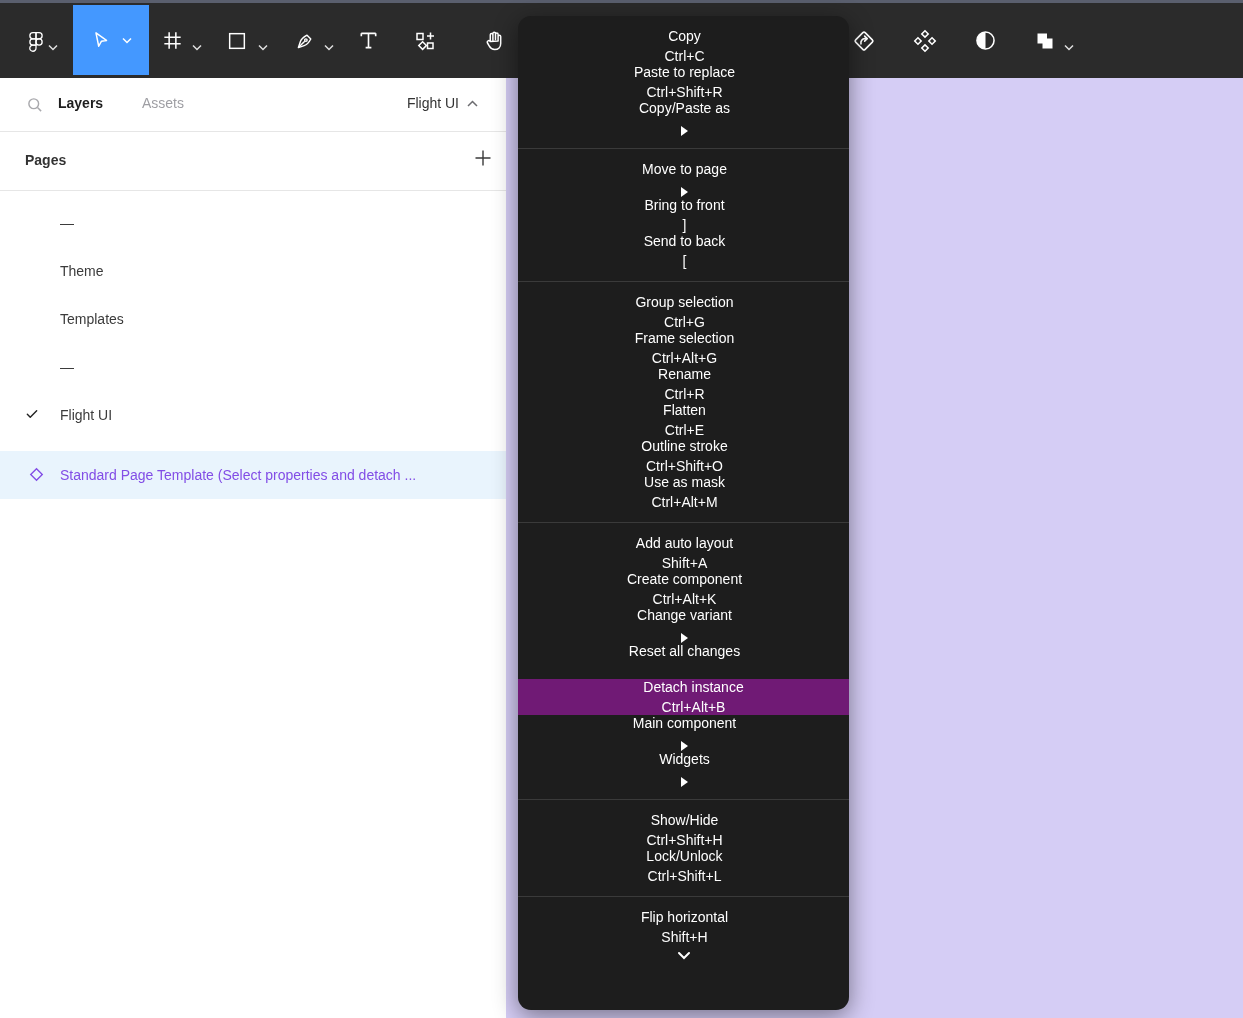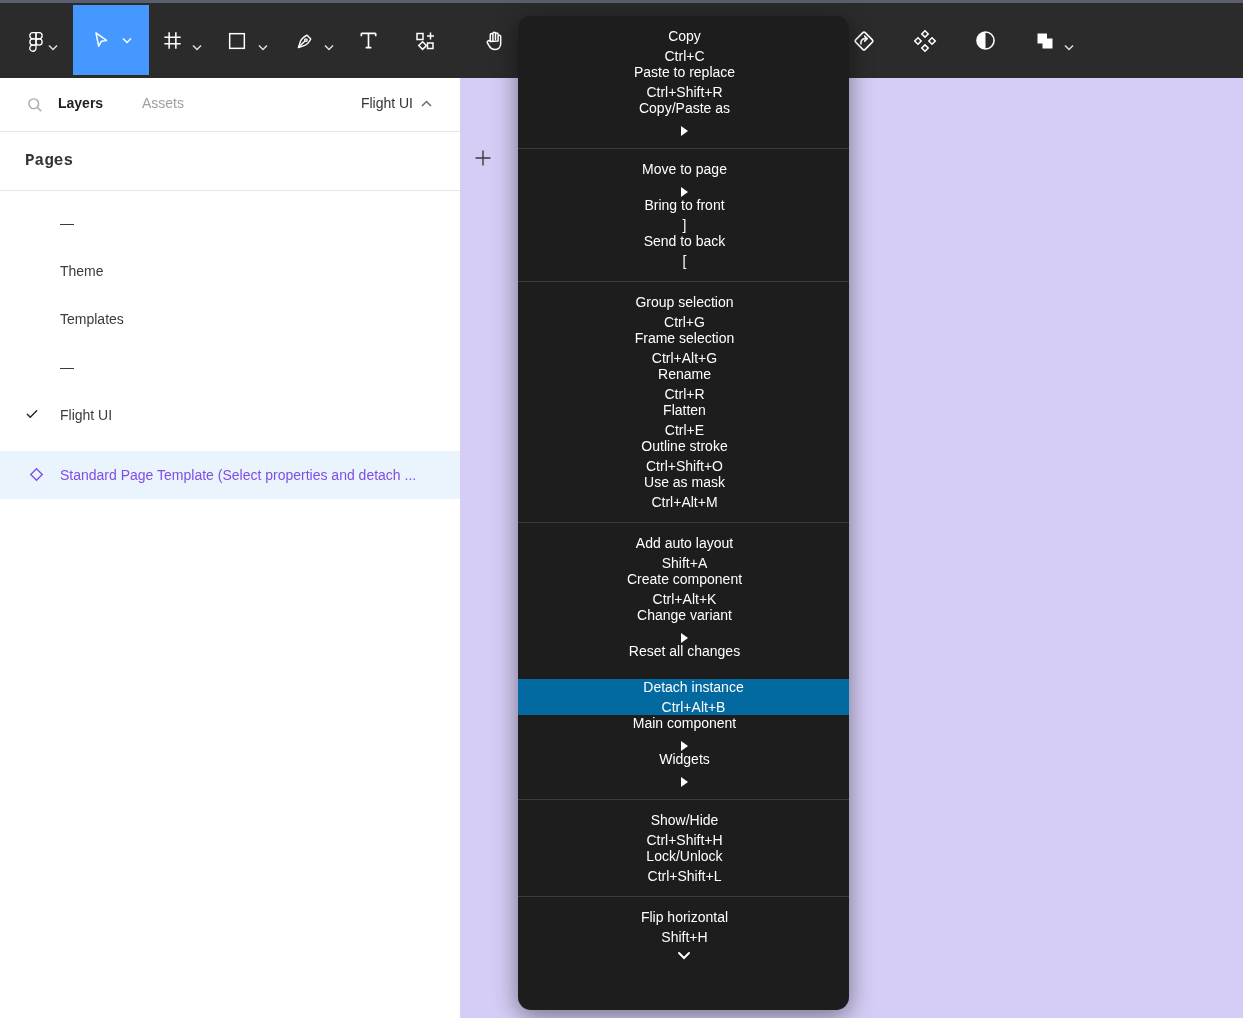--- a/index.html
+++ b/index.html
@@ -11,47 +11,47 @@
   }
 
   
   .toolbar{position:absolute;left:0;top:0;width:1243px;height:78px;background:#2b2b2b;border-top:3px solid #5a5f6e;box-sizing:border-box;z-index:5;}
   .tool{position:absolute;top:0;height:75px;display:flex;align-items:center;justify-content:center;}
   .tool svg{display:block;}
   .tool-active{background:#4498ff;}
   .tb-caret{position:absolute;top:34px;}
 
   
-  .sidebar{position:absolute;left:0;top:78px;width:460px;height:940px;background:#ffffff;z-index:2;}
+  .sidebar{position:absolute;left:0;top:78px;width:506px;height:940px;background:#ffffff;z-index:2;}
   .sb-header{position:absolute;left:0;top:0;width:100%;height:53px;}
   .sb-search{position:absolute;left:26px;top:18px;}
   .sb-tab{position:absolute;top:17px;font-size:14px;}
   .sb-tab.layers{left:58px;color:#1e1e1e;font-weight:700;}
   .sb-tab.assets{left:133px;color:#9e9ea3;font-weight:400;margin-left:9px;}
   .sb-filemenu{position:absolute;right:28px;top:17px;font-size:14px;color:#333;display:flex;align-items:center;gap:8px;}
   .sb-divider{position:absolute;left:0;width:100%;height:1px;background:#e6e6e6;}
   .sb-pages-row{position:absolute;left:0;top:54px;width:100%;height:56px;}
-  .sb-pages-title{position:absolute;left:25px;top:20px;font-size:16px;font-weight:700;color:#333;font-family:Liberation Mono, monospace;}
+  .sb-pages-title{position:absolute;left:25px;top:20px;font-size:14px;font-weight:700;color:#333;}
   .sb-plus{position:absolute;left:474px;top:17px;cursor:default;}
   .pages-list{position:absolute;left:0;top:121px;width:100%;}
   .page-row{position:relative;height:48px;display:flex;align-items:center;font-size:14px;color:#3b3b3b;}
   .page-row .pr-label{position:absolute;left:60px;white-space:nowrap;overflow:hidden;max-width:456px;}
   .page-row .pr-check{position:absolute;left:25px;top:16px;}
   .page-row .pr-diamond{position:absolute;left:28px;top:15px;}
   .page-row.selected{background:#e9f4fd;color:#824de6;margin-top:12px;}
 
   
   .canvas{position:absolute;left:518px;top:78px;right:0;bottom:0;background:#d5cdf5;z-index:1;}
 
   
   .context-menu{position:absolute;left:518px;top:16px;width:331px;height:994px;background:#1d1d1d;border-radius:13px;box-shadow:0 6px 24px rgba(0,0,0,.45);z-index:10;padding-top:12px;box-sizing:border-box;}
   .menu-item{height:36px;display:flex;align-items:center;justify-content:space-between;padding:0 24px 0 26px;color:#fff;flex-direction:column;}
   .menu-item .mi-label{font-size:14px;font-weight:500;}
   .menu-item .mi-shortcut{font-size:14px;font-weight:400;color:#fdfdfd;}
-  .menu-item.highlight{background:#0369a1;padding-left:44px;}
+  .menu-item.highlight{background:#701a75;padding-left:44px;}
   .mi-arrow{width:0;height:0;border-left:7px solid #fff;border-top:5px solid transparent;border-bottom:5px solid transparent;}
   .menu-divider{height:1px;background:rgba(255,255,255,.13);margin:12px 0;}
   .menu-more{height:24px;display:flex;align-items:center;justify-content:center;}
 
   svg{overflow:visible;}
 </style>
 </head>
 <body>
 
 <div class="toolbar">

